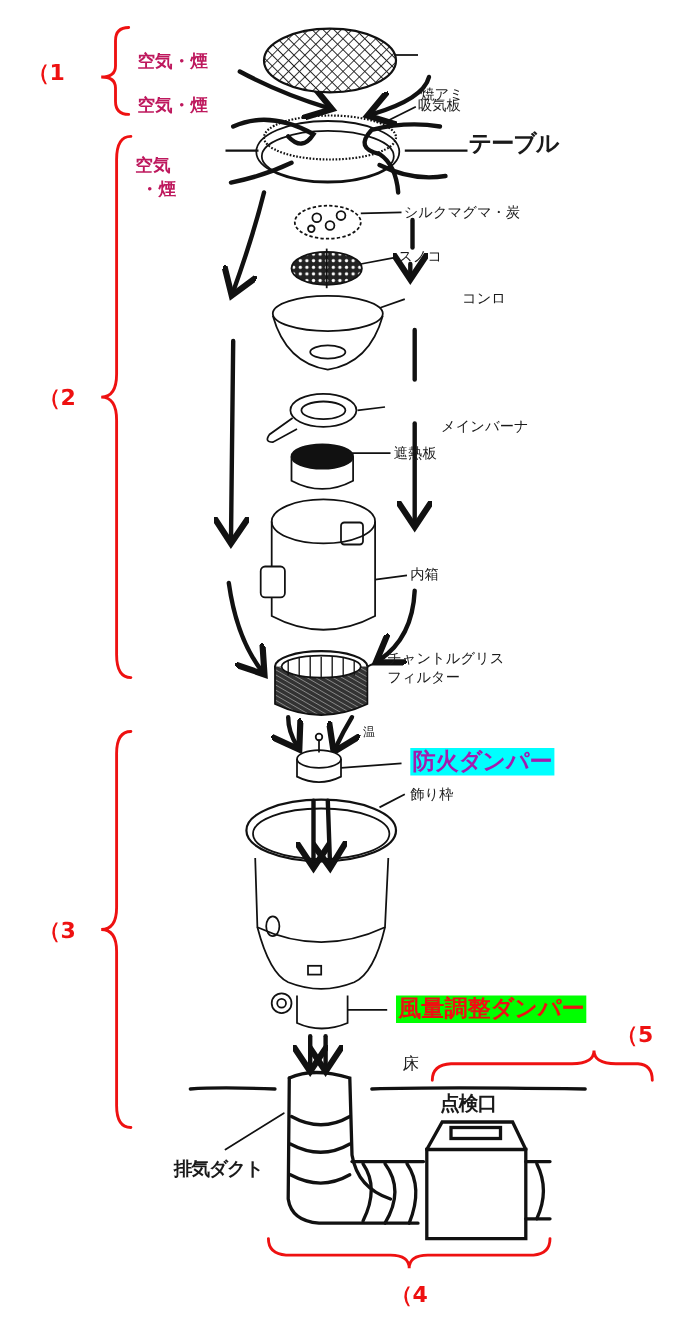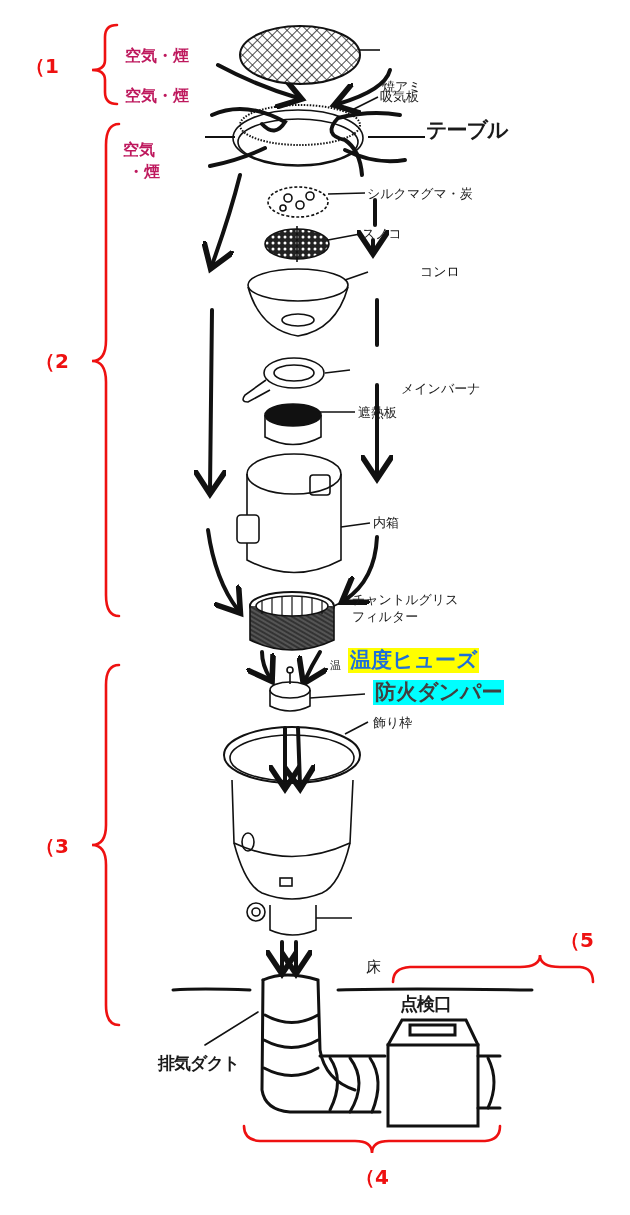--- a/index.html
+++ b/index.html
@@ -196,16 +196,16 @@
   <div class="lbl" style="left:358px;top:406px;">遮熱板</div>
   <div class="lbl" style="left:373px;top:516px;">内箱</div>
   <div class="lbl" style="left:352px;top:593px;">チャントルグリス</div>
   <div class="lbl" style="left:352px;top:610px;">フィルター</div>
   <div class="lbl" style="left:373px;top:716px;text-align:right;">飾り枠</div>
   <div class="lbl hand" style="left:158px;top:1055px;font-size:17px;font-weight:bold;">排気ダクト</div>
   <div class="lbl hand" style="left:400px;top:995px;font-size:18px;">点検口</div>
   <div class="lbl" style="left:366px;top:960px;font-size:15px;">床</div>
 
   <div class="lbl" style="left:330px;top:660px;font-size:11px;">温</div>
-  <div class="hl" style="left:348px;top:648px;background:#ffff00;color:#1e6fd9;">温度ヒューズ</div>
-  <div class="hl" style="left:373px;top:680px;background:#00ffff;color:#404040;">防火ダンパー</div>
+  <div class="hl" style="left:373px;top:680px;background:#00ffff;color:#a21caf;">防火ダンパー</div>
+  <div class="hl" style="left:360px;top:905px;background:#00ff00;color:#ee1111;">風量調整ダンパー</div>
 
 </div>
 
 </body></html>

